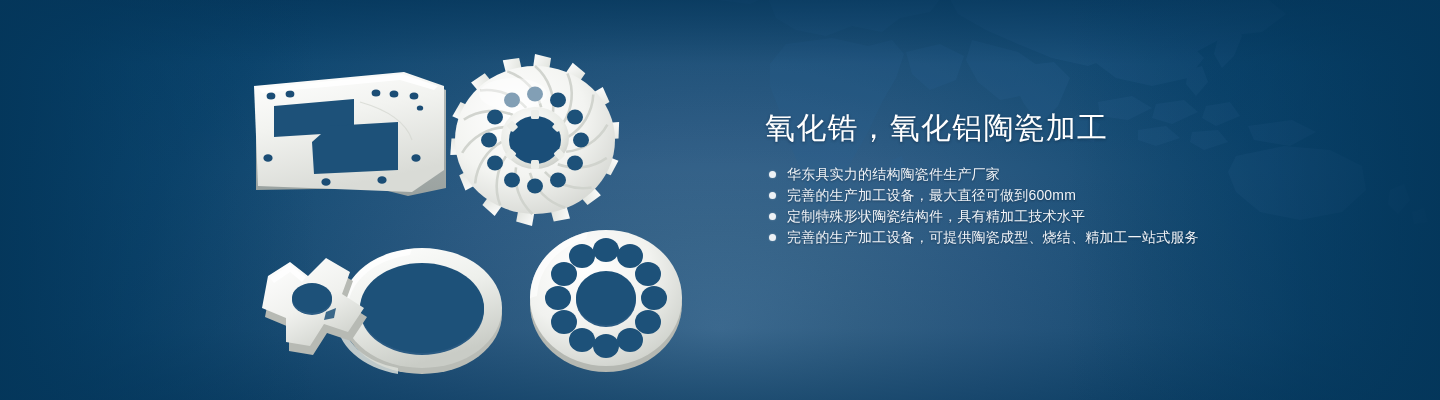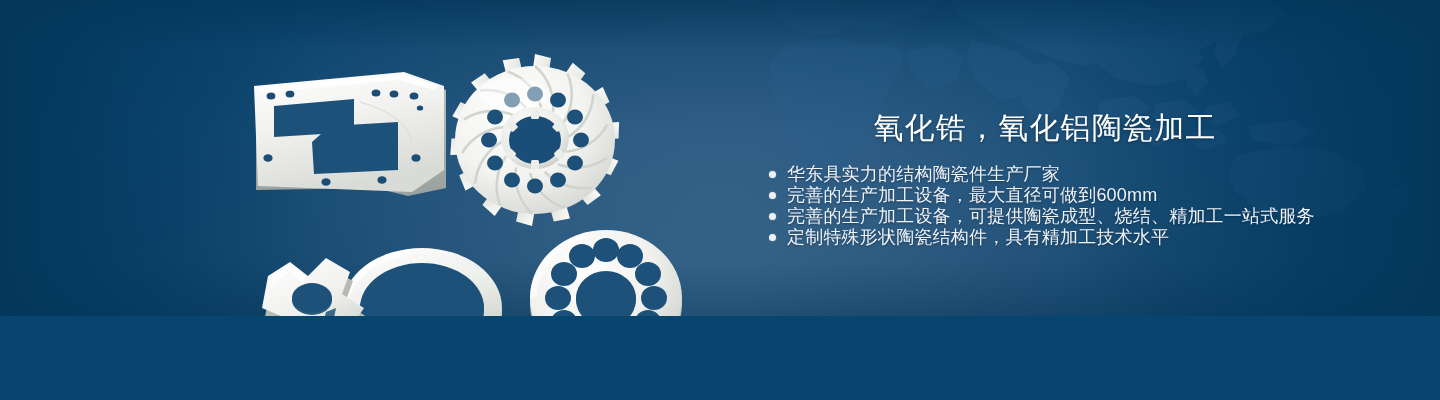--- a/index.html
+++ b/index.html
@@ -1,21 +1,21 @@
 <!DOCTYPE html>
 <html><head>
 <meta charset="utf-8">
 <title>Ceramic Banner</title>
 <style>
   html,body{margin:0;padding:0;background:#07446e;}
   body{width:1440px;height:400px;overflow:hidden;
        font-family:"Liberation Sans","DejaVu Sans",sans-serif;}
 
-  #banner{position:relative;width:1440px;height:316px;overflow:hidden;
-          background:#4c1d95;text-align:center;}
+  #banner{position:relative;width:1440px;height:400px;overflow:hidden;
+          background:#4c1d95;}
 
   
   .bg-base{position:absolute;inset:0;
       background:
         radial-gradient(ellipse 760px 560px at 720px 330px,
             #47749a 0%, #3b688d 18%, #2f5d85 36%, #1d5179 58%,
             #0e4872 78%, #07446e 100%);
   }
   .bg-vignette{position:absolute;inset:0;
       background:
@@ -37,21 +37,21 @@
   
   .copy{position:absolute;left:765px;top:108px;width:560px;}
   .headline{color:#ffffff;font-size:30px;line-height:40px;font-weight:400;
             letter-spacing:1.2px;white-space:nowrap;
             text-shadow:0 1px 3px rgba(0,20,40,.45);}
   .bullets{margin:16px 0 0 4px;padding:0;list-style:none;}
   .bullet{display:flex;align-items:center;height:21px;white-space:nowrap;}
   .dot{width:7px;height:7px;border-radius:50%;background:#eef2f6;
        flex:0 0 7px;margin-right:11px;
        box-shadow:0 0 2px rgba(255,255,255,.35);}
-  .btext{color:#f0f3f7;font-size:18px;line-height:21px;letter-spacing:.2px;
+  .btext{color:#f0f3f7;font-size:14px;line-height:21px;letter-spacing:.2px;
          text-shadow:0 1px 2px rgba(0,18,36,.40);}
 </style>
 </head>
 <body>
 
 <div id="banner">
 
   <div class="bg-base"></div>
 
   <svg class="bg-map" viewBox="0 0 840 250" aria-hidden="true">
@@ -315,22 +315,22 @@
       <li class="bullet">
         <span class="dot"></span>
         <span class="btext">华东具实力的结构陶瓷件生产厂家</span>
       </li>
       <li class="bullet">
         <span class="dot"></span>
         <span class="btext">完善的生产加工设备，最大直径可做到600mm</span>
       </li>
       <li class="bullet">
         <span class="dot"></span>
-        <span class="btext">完善的生产加工设备，可提供陶瓷成型、烧结、精加工一站式服务</span>
+        <span class="btext">定制特殊形状陶瓷结构件，具有精加工技术水平</span>
       </li>
       <li class="bullet">
         <span class="dot"></span>
-        <span class="btext">定制特殊形状陶瓷结构件，具有精加工技术水平</span>
+        <span class="btext">完善的生产加工设备，可提供陶瓷成型、烧结、精加工一站式服务</span>
       </li>
     </ul>
   </div>
 
 </div>
 
 </body></html>

